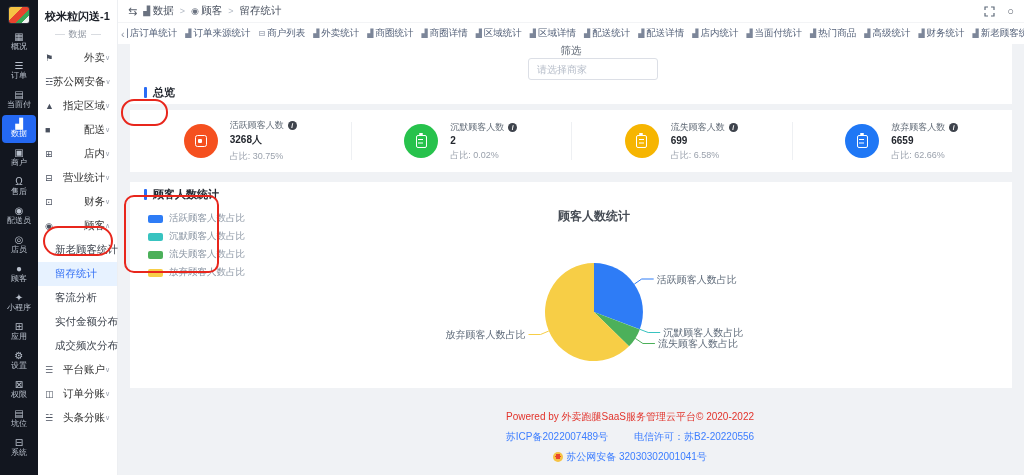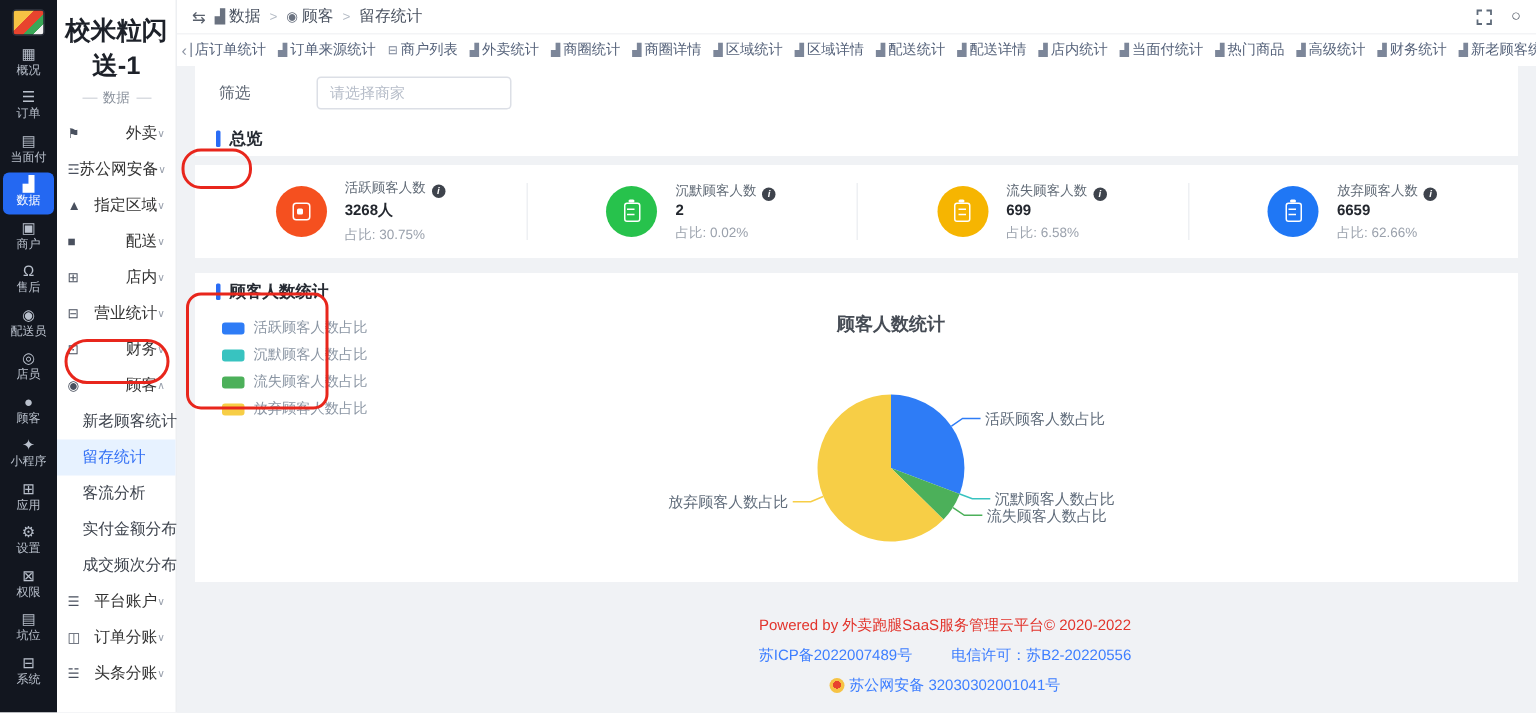--- a/index.html
+++ b/index.html
@@ -14,21 +14,21 @@
     border:1px solid #2a2f3a; }
   .rail-item { width:34px; margin:1px 0; padding:3px 0 4px; border-radius:4px; text-align:center;
     color:#b9c0cc; cursor:pointer; }
   .rail-item .ri { display:block; font-size:10px; line-height:11px; }
   .rail-item .rl { display:block; font-size:8px; line-height:10px; letter-spacing:0; }
   .rail-item.active { background:#2468f2; color:#fff; }
 
   
   .sidebar { position:absolute; left:38px; top:0; width:80px; height:475px; background:#fff;
     border-right:1px solid #edeff2; z-index:4; }
-  .sb-title { font-size:17px; font-weight:bold; color:#1d2129; text-align:center; padding:9px 2px 3px; }
+  .sb-title { font-size:11px; font-weight:bold; color:#1d2129; text-align:center; padding:9px 2px 3px; }
   .sb-section { display:flex; align-items:center; justify-content:center; gap:4px;
     color:#8a919c; font-size:9px; padding:1px 0 5px; }
   .sb-section i { display:block; width:10px; height:1px; background:#d9dce1; }
   .sb-item { display:flex; align-items:center; padding:5px 7px; color:#333; font-size:10.5px; cursor:pointer; }
   .sb-item .ic { width:13px; font-size:9px; color:#49505e; }
   .sb-item .lbl { flex:1; white-space:nowrap;text-align:right; }
   .sb-item .chev { color:#9aa1ad; font-size:7px; }
   .sb-sub { padding:5px 4px 5px 17px; color:#3d434d; font-size:10.5px; white-space:nowrap; cursor:pointer; }
   .sb-sub.active { background:#e7f2ff; color:#3370f5; }
 
@@ -45,40 +45,40 @@
 
   .tabbar { height:22px; background:#fff; border-top:1px solid #f3f4f6; display:flex;
     align-items:center; overflow:hidden; font-size:9.5px; color:#55627a; }
   .tab-scroll { padding:0 2px 0 3px; color:#8b93a2; font-size:11px; cursor:pointer; }
   .tabs { display:flex; flex:1; justify-content:space-between; align-items:center; overflow:hidden; }
   .tab { display:flex; align-items:center; gap:2px; padding:4px 4px; white-space:nowrap; cursor:pointer; }
   .tab:first-child { margin-left:-9px; }
   .tab .ti { font-size:8px; color:#7c8699; }
 
   .content { position:absolute; top:44px; left:12px; right:12px; }
-  .panel-filter { background:#fff; height:36px; display:flex; align-items:center; padding:0 16px; }
+  .panel-filter { background:#fff; height:36px; display:flex; align-items:center; padding:0 16px;flex-direction:column; }
   .f-label { font-size:10.5px; color:#5c6572; }
   .f-input { margin-left:44px; width:130px; height:22px; border:1px solid #dcdfe6; border-radius:3px;
     font-size:10px; padding:0 8px; color:#333; outline:none; font-family:inherit; }
   .f-input::placeholder { color:#b6bdc9; }
 
   .section-head { background:#fff; height:24px; display:flex; align-items:center; padding:0 14px; margin-top:0; }
   .section-head .bar { width:3px; height:11px; background:#2a6cf5; margin-right:6px; border-radius:1px; }
   .section-head .t { font-size:11px; font-weight:bold; color:#262b33; }
 
   .cards { background:#fff; height:62px; margin-top:6px; display:flex; align-items:center; }
   .card { flex:1; height:100%; display:flex; align-items:center; justify-content:center; gap:12px; position:relative; }
   .card + .card::before { content:""; position:absolute; left:0; top:12px; bottom:12px; width:1px; background:#eef0f3; }
   .cicon { width:34px; height:34px; border-radius:50%; display:flex; align-items:center; justify-content:center; flex:0 0 auto; }
   .usq { width:12px; height:12px; border:1.5px solid #fff; border-radius:2.5px; position:relative; }
   .usq::before { content:""; position:absolute; left:2.5px; top:2.5px; width:4px; height:4px; background:#fff; border-radius:1px; }
   .clip { width:11px; height:13px; border:1.5px solid #fff; border-radius:2px; position:relative; }
   .clip::before { content:""; position:absolute; top:-3px; left:2px; width:4px; height:2.5px; background:#fff; border-radius:1px; }
   .clip::after { content:""; position:absolute; left:1.5px; top:3px; width:5px; height:1.5px; background:#fff; box-shadow:0 3.5px 0 #fff; }
-  .clabel { font-size:9px; color:#606a76; display:flex; align-items:flex-end; gap:4px; }
+  .clabel { font-size:9px; color:#606a76; display:flex; align-items:center; gap:4px; }
   .info { display:inline-flex; width:9px; height:9px; border-radius:50%; background:#3e434c; color:#fff;
     font-size:6.5px; align-items:center; justify-content:center; font-style:italic; font-weight:bold; }
   .cvalue { font-size:10px; font-weight:bold; color:#23272e; margin-top:1px; }
   .cratio { font-size:9px; color:#9aa1ac; margin-top:3px; }
   .chart-body { background:#fff; height:182px; margin-top:0; position:relative; }
   .section-head.attached { margin-top:10px; }
   .legend { position:absolute; left:18px; top:6px; }
   .lg-row { display:flex; align-items:center; margin-bottom:5px; cursor:pointer; }
   .lg-sw { width:15px; height:8px; border-radius:2px; margin-right:6px; }
   .lg-lb { font-size:9.5px; color:#8a95a3; }

